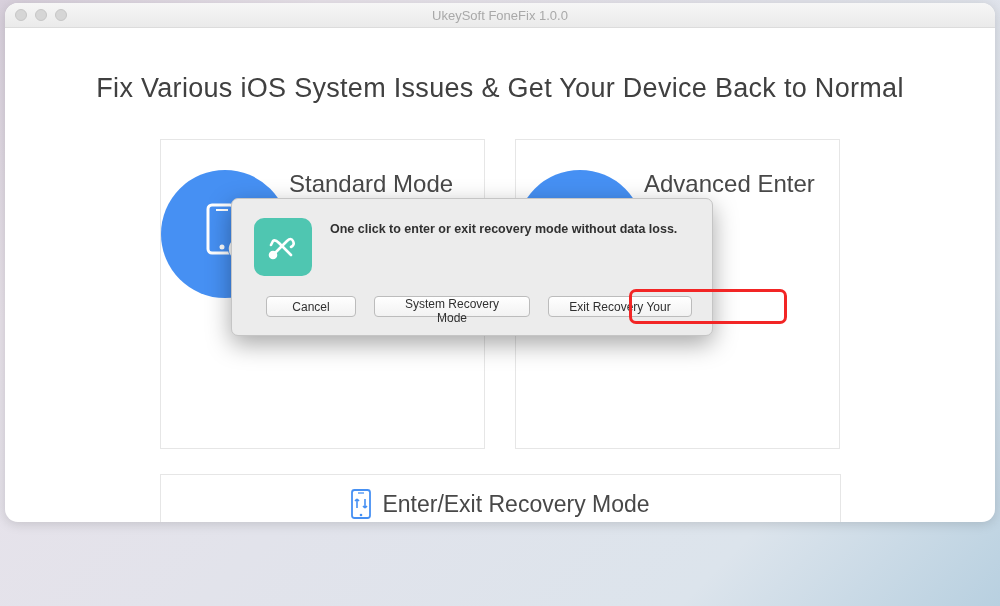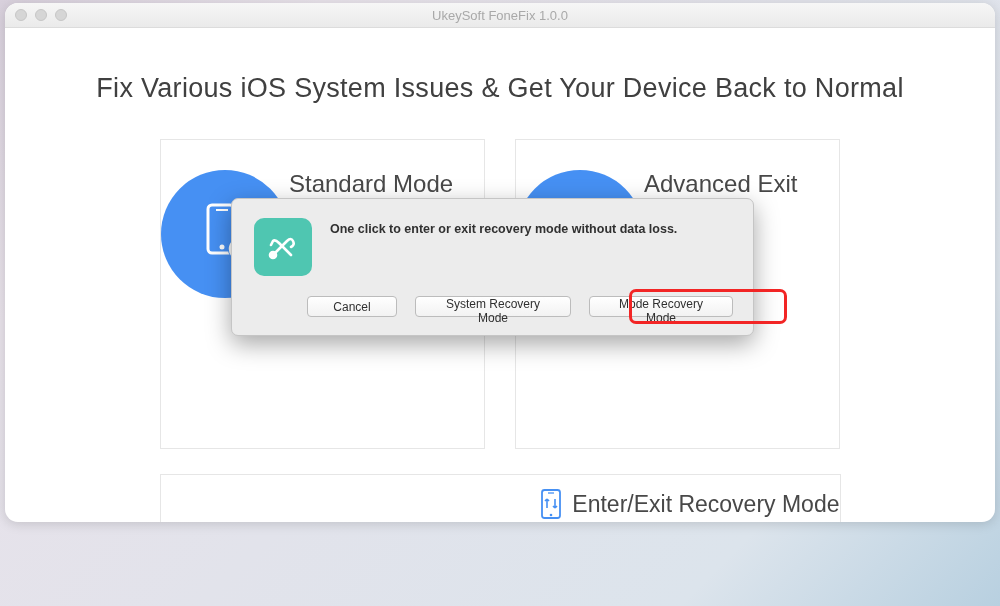--- a/index.html
+++ b/index.html
@@ -96,38 +96,38 @@
       font-weight: 400;
       color: #484848;
     }
     .recovery-bar {
       width: 681px;
       height: 60px;
       border: 1px solid #e6e6e6;
       margin: 25px auto 16px auto;
       display: flex;
       align-items: center;
-      justify-content: flex-end;
+      justify-content: center;
       gap: 10px;
     }
     .phone-icon {
       width: 22px;
       height: 32px;
     }
     .recovery-label {
       font-size: 23px;
       color: #484848;
       font-weight: 400;
     }
     
     .dialog {
       position: absolute;
       top: 198px;
       left: 231px;
-      width: 523px;
+      width: 482px;
       height: 138px;
       background: #ececec;
       border-radius: 7px;
       box-shadow: 0 8px 24px rgba(0,0,0,0.35);
       border: 0.5px solid #c5c5c5;
       padding: 19px 20px 16px 22px;
       z-index: 10;
     }
     .dialog-top {
       display: flex;
@@ -217,21 +217,21 @@
 
       <div class="mode-card">
         <div class="circle-icon">
           <svg width="80" height="80" viewBox="0 0 80 80">
             <g transform="translate(40,40)" fill="none" stroke="white" stroke-width="3">
               <circle r="10"></circle>
               <path d="M0,-24 L4,-24 L5,-16 Q10,-14 13,-11 L21,-14 L24,-9 L18,-3 Q19,0 18,3 L24,9 L21,14 L13,11 Q10,14 5,16 L4,24 L-4,24 L-5,16 Q-10,14 -13,11 L-21,14 L-24,9 L-18,3 Q-19,0 -18,-3 L-24,-9 L-21,-14 L-13,-11 Q-10,-14 -5,-16 L-4,-24 Z"></path>
             </g>
           </svg>
         </div>
-        <div class="mode-label">Advanced Exit</div>
+        <div class="mode-label">Advanced Enter</div>
       </div>
     </div>
 
     <div class="recovery-bar">
       <span class="phone-icon">
         <svg width="22" height="32" viewBox="0 0 22 32">
           <rect x="2" y="2" width="18" height="28" rx="2.5" fill="none" stroke="#4690f3" stroke-width="1.8"></rect>
           <line x1="8" y1="5" x2="14" y2="5" stroke="#4690f3" stroke-width="1.3"></line>
           <circle cx="11" cy="27" r="1.3" fill="#4690f3"></circle>
           <path d="M7 11 L7 20 M7 11 L5 13 M7 11 L9 13" stroke="#4690f3" stroke-width="1.6" fill="none"></path>
@@ -252,16 +252,16 @@
           <path d="M28 28 L16 16 Q12 12 10 14 L8 18"></path>
           <circle cx="10" cy="28" r="3" fill="white"></circle>
         </g>
       </svg>
     </div>
     <div class="dialog-message">One click to enter or exit recovery mode without data loss.</div>
   </div>
   <div class="dialog-buttons">
     <button class="btn-cancel">Cancel</button>
     <button class="btn-enter">System Recovery Mode</button>
-    <button class="btn-exit">Mode Recovery Mode</button>
+    <button class="btn-exit">Exit Recovery Your</button>
   </div>
   <div class="highlight-box"></div>
 </div>
 
 </body></html>

